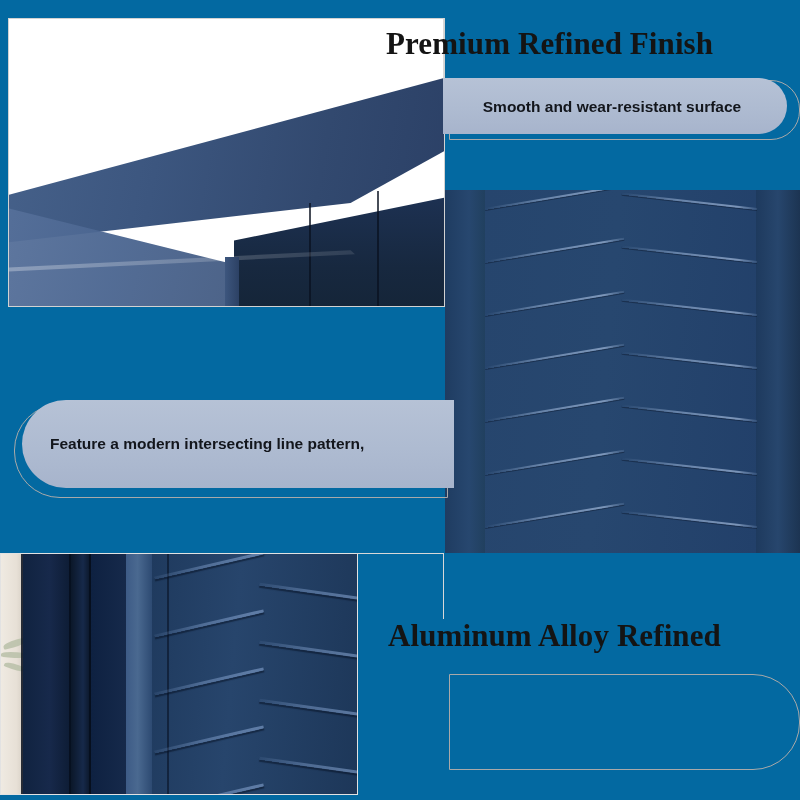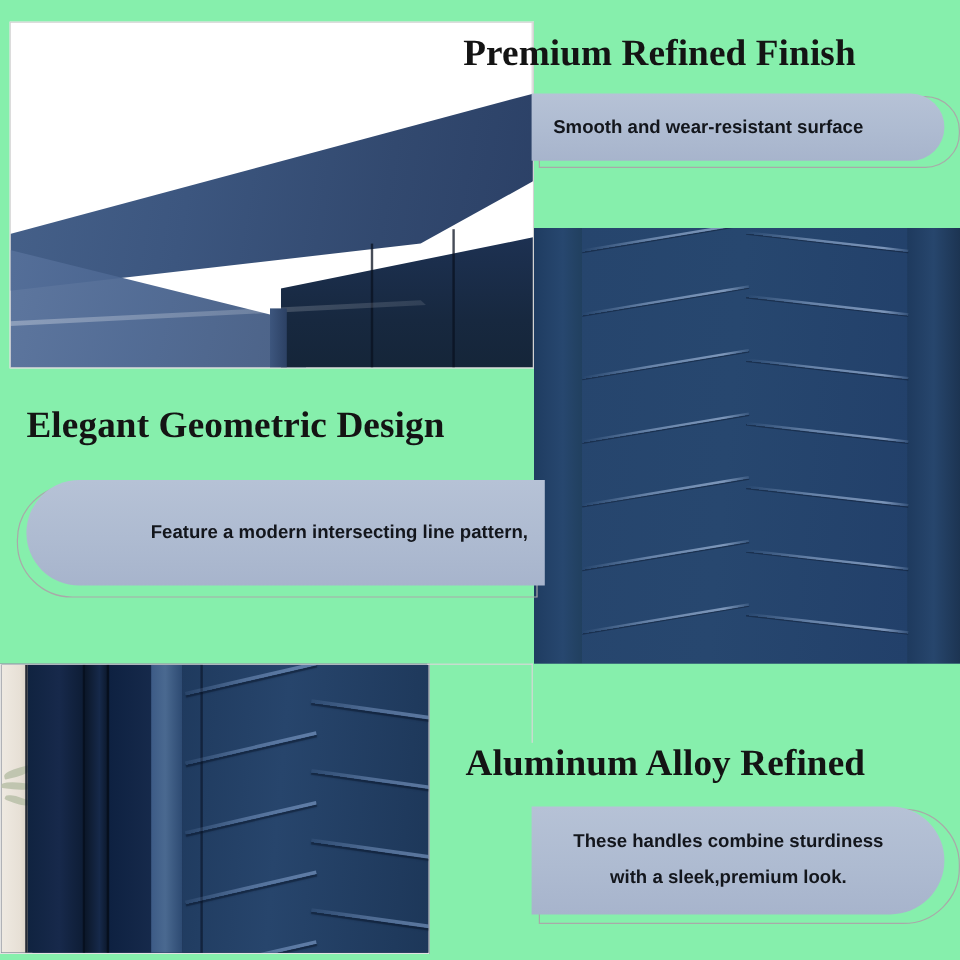--- a/index.html
+++ b/index.html
@@ -3,21 +3,21 @@
 <meta charset="utf-8">
 <style>
   html,body{margin:0;padding:0;}
   body{
     width:800px;height:800px;
     background:#ffffff;
     font-family:"Liberation Sans", sans-serif;
     overflow:hidden;
     position:relative;
   }
-  #stage{position:relative;width:800px;height:800px;overflow:hidden;background:#86efac;text-decoration:underline;}
+  #stage{position:relative;width:800px;height:800px;overflow:hidden;background:#0369a1;text-decoration:underline;}
 
   
   .photo{position:absolute;overflow:hidden;}
 
   
   #photo-top-left{
     left:8px;top:18px;width:435px;height:287px;
     border:1px solid #d2d2d2;
     background:#ffffff;
   }
@@ -140,27 +140,27 @@
     font-weight:700;
     color:#13161c;
     font-size:15.5px;
     line-height:31px;
   }
 
   
   #pill1-wrap{left:443px;top:78px;width:357px;height:62px;}
   #pill1-outline{left:6px;top:2px;width:349px;height:58px;border-radius:0 29px 29px 0;}
   #pill1{left:0px;top:0px;width:344px;height:56px;border-radius:0 28px 28px 0;padding-left:18px;padding-right:24px;}
-  #pill1 p{text-align:left;}
+  #pill1 p{text-align:center;}
 
   
   #pill2-wrap{left:14px;top:400px;width:440px;height:96px;}
   #pill2-outline{left:0px;top:4px;width:432px;height:92px;border-radius:46px 0 0 46px;}
   #pill2{left:8px;top:0px;width:432px;height:88px;border-radius:44px 0 0 44px;padding-left:28px;padding-right:14px;}
-  #pill2 p{text-align:right;line-height:30px;}
+  #pill2 p{text-align:left;line-height:30px;}
 
   
   #pill3-wrap{left:443px;top:672px;width:357px;height:100px;}
   #pill3-outline{left:6px;top:2px;width:349px;height:94px;border-radius:0 47px 47px 0;}
   #pill3{left:0px;top:0px;width:344px;height:90px;border-radius:0 45px 45px 0;padding-left:10px;padding-right:26px;}
   #pill3 p{text-align:center;line-height:30px;}
 
   
   .frameline{position:absolute;background:#d8d8d8;}
 </style>
@@ -263,21 +263,20 @@
       </div>
 
   </div>
 
   <div class="frameline" style="left:443px;top:18px;width:1px;height:60px;"></div>
   <div class="frameline" style="left:443px;top:553px;width:1px;height:66px;"></div>
   <div class="frameline" style="left:356px;top:553px;width:88px;height:1px;"></div>
 
   <div class="heading" id="h-premium">Premium Refined Finish</div>
 
-  <div class="heading" id="h-geometric">Elegant Geometric Design</div>
 
   <div class="heading" id="h-handles">Aluminum Alloy Refined</div>
 
   <div class="pill-wrap" id="pill1-wrap">
     <div class="pill-outline" id="pill1-outline"></div>
     <div class="pill" id="pill1">
       <p>Smooth and wear-resistant surface</p>
     </div>
   </div>
 
@@ -285,21 +284,15 @@
     <div class="pill-outline" id="pill2-outline"></div>
     <div class="pill" id="pill2">
       <p>
         <span>Feature a modern intersecting line pattern,</span><br>
       </p>
     </div>
   </div>
 
   <div class="pill-wrap" id="pill3-wrap">
     <div class="pill-outline" id="pill3-outline"></div>
-    <div class="pill" id="pill3">
-      <p>
-        <span>These handles combine sturdiness</span><br>
-        <span>with a sleek,premium look.</span>
-      </p>
-    </div>
   </div>
 
 </div>
 
 </body></html>

